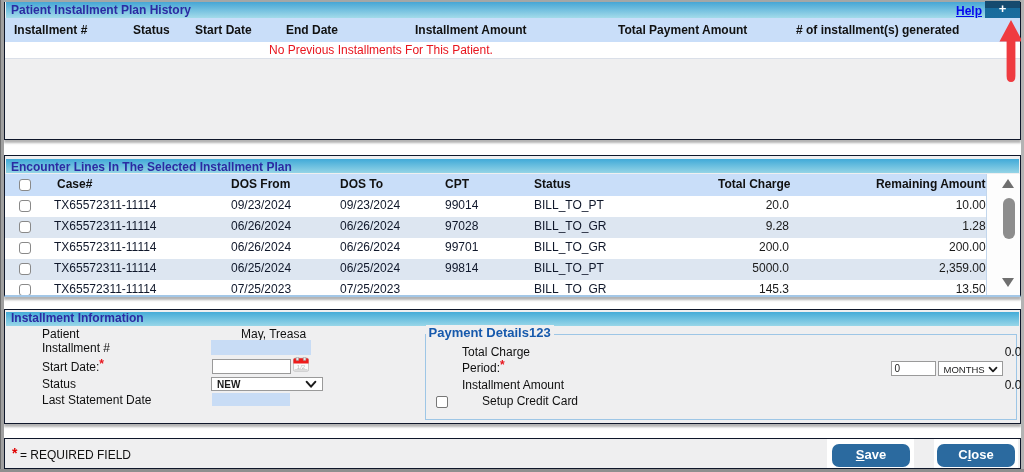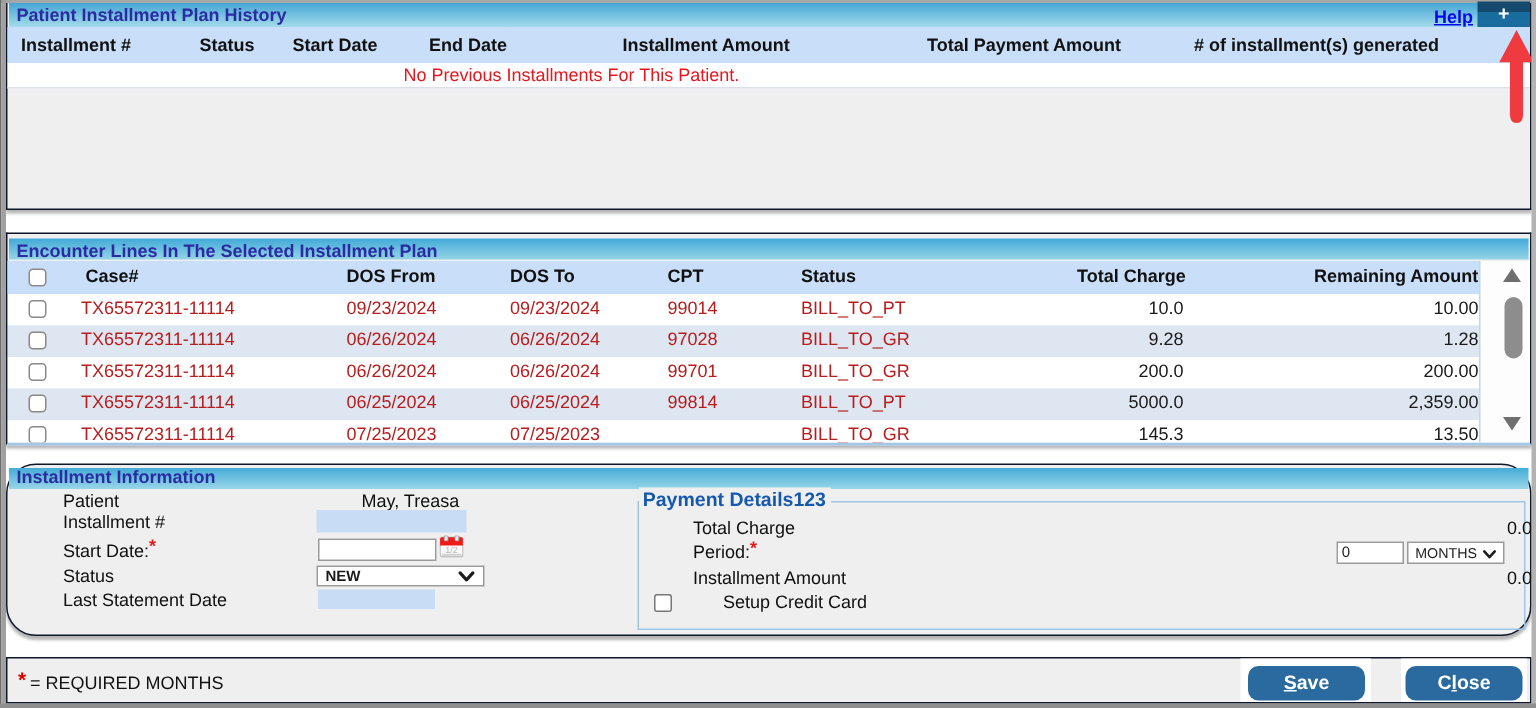--- a/index.html
+++ b/index.html
@@ -5,21 +5,21 @@
   html,body{margin:0;padding:0;}
   body{width:1024px;height:472px;overflow:hidden;background:#fff;
        font-family:"Liberation Sans",sans-serif;}
   #win{position:relative;width:1024px;height:472px;background:#fff;}
   .abs{position:absolute;}
   .panel{position:absolute;left:4px;width:1015px;border:1px solid #0f172a;background:#efeff0;box-shadow:0 2.5px 2px rgba(105,105,105,0.5);}
   .phead{position:absolute;left:1px;top:0;right:1px;background:linear-gradient(#46a6d5,#a3dbea);}
   .ptitle{position:absolute;left:6px;top:1px;font-size:12px;font-weight:bold;color:#2b2ba2;white-space:nowrap;}
   .colrow{position:absolute;left:0;right:0;background:#c9def9;}
   .hlbl{position:absolute;font-size:12px;font-weight:bold;color:#111;white-space:nowrap;}
-  .cell{position:absolute;font-size:12px;color:#b91c1c;white-space:nowrap;}
+  .cell{position:absolute;font-size:12px;color:#0f172a;white-space:nowrap;}
   .cellr{position:absolute;font-size:12px;color:#1a1a1a;white-space:nowrap;transform:translateX(-100%);}
   .cb{position:absolute;width:10px;height:10px;background:#fff;border:1.5px solid #898989;border-radius:3px;}
   .lbl{position:absolute;font-size:12px;color:#101010;white-space:nowrap;margin-left:30px;}
   .bluebox{position:absolute;background:#c8dcf5;}
   .inp{position:absolute;background:#fff;border:1px solid #9a9a9a;}
   .red{color:#e8151d;}
 </style>
 </head>
 <body>
 <div id="win">
@@ -63,21 +63,21 @@
     </div>
 
     <div class="abs" style="left:0;top:40px;width:981px;height:98.8px;overflow:hidden;">
       <div class="abs row" style="left:0;top:0px;width:981px;height:21px;background:#fff;">
         <div class="cb" style="left:14px;top:3.5px;"></div>
         <div class="cell" style="left:49px;top:2px;">TX65572311-11114</div>
         <div class="cell" style="left:226px;top:2px;">09/23/2024</div>
         <div class="cell" style="left:335px;top:2px;">09/23/2024</div>
         <div class="cell" style="left:440px;top:2px;">99014</div>
         <div class="cell" style="left:529px;top:2px;">BILL_TO_PT</div>
-        <div class="cellr" style="left:784px;top:2px;">10.0</div>
+        <div class="cellr" style="left:784px;top:2px;">20.0</div>
         <div class="cellr" style="left:980.7px;top:2px;">10.00</div>
       </div>
       <div class="abs row" style="left:0;top:21px;width:981px;height:21px;background:#dde6f1;">
         <div class="cb" style="left:14px;top:3.5px;"></div>
         <div class="cell" style="left:49px;top:2px;">TX65572311-11114</div>
         <div class="cell" style="left:226px;top:2px;">06/26/2024</div>
         <div class="cell" style="left:335px;top:2px;">06/26/2024</div>
         <div class="cell" style="left:440px;top:2px;">97028</div>
         <div class="cell" style="left:529px;top:2px;">BILL_TO_GR</div>
         <div class="cellr" style="left:784px;top:2px;">9.28</div>
@@ -115,21 +115,21 @@
       </div>
     </div>
 
     <div class="abs" style="left:981px;top:18px;width:33px;height:120.8px;background:#fdfdfd;border-left:1px solid #c2d6ec;">
       <div class="abs" style="left:15px;top:5px;width:0;height:0;border-left:6.5px solid transparent;border-right:6.5px solid transparent;border-bottom:9px solid #6f6f6f;"></div>
       <div class="abs" style="left:16px;top:24px;width:12px;height:41px;background:#8d8d8d;border-radius:6px;"></div>
       <div class="abs" style="left:15px;top:104px;width:0;height:0;border-left:6.5px solid transparent;border-right:6.5px solid transparent;border-top:9px solid #6f6f6f;"></div>
     </div>
   </div>
 
-  <div class="panel" style="top:309px;height:113px;border-radius:20px;">
+  <div class="panel" style="top:309px;height:113px;">
     <div class="phead" style="top:1.5px;height:14.5px;background:linear-gradient(#45acd8,#98d6e8);"></div>
     <div class="ptitle" style="top:1px;">Installment Information</div>
     <div class="lbl" style="left:7px;top:16.5px;">Patient</div>
     <div class="lbl" style="left:7px;top:30.5px;">Installment #</div>
     <div class="lbl" style="left:7px;top:50px;">Start Date:<span class="red" style="font-weight:bold;position:relative;top:-3px;">*</span></div>
     <div class="lbl" style="left:7px;top:66.5px;">Status</div>
     <div class="lbl" style="left:7px;top:82.5px;">Last Statement Date</div>
 
     <div class="lbl" style="left:206px;top:16.5px;">May, Treasa</div>
     <div class="bluebox" style="left:206px;top:29.5px;width:100px;height:15px;"></div>
@@ -166,21 +166,21 @@
         </svg>
     </div>
     <div class="lbl" style="left:427px;top:67.5px;">Installment Amount</div>
     <div class="lbl" style="left:993px;top:67.5px;transform:translateX(-100%);">0.00</div>
     <div class="cb" style="left:431px;top:85.5px;width:10px;height:10px;border-radius:2px;border-color:#777;"></div>
     <div class="lbl" style="left:447px;top:83.5px;">Setup Credit Card</div>
   </div>
 
   <div class="panel" style="top:438px;height:29px;">
     <div class="abs" style="left:7px;top:6px;font-size:14px;font-weight:bold;color:#e00000;">*</div>
-    <div class="abs" style="left:15px;top:9px;font-size:12px;color:#111;">= REQUIRED MONTHS</div>
+    <div class="abs" style="left:15px;top:9px;font-size:12px;color:#111;">= REQUIRED FIELD</div>
     <div class="abs" style="left:822px;top:0;width:87px;height:29px;background:#fff;"></div>
     <div class="abs" style="left:929px;top:0;width:84px;height:29px;background:#fff;"></div>
     <div class="abs" style="left:827px;top:5px;width:78px;height:23px;background:#2b6a9f;border-radius:7px;color:#fff;font-size:13px;font-weight:bold;text-align:center;line-height:22px;"><u>S</u>ave</div>
     <div class="abs" style="left:932px;top:5px;width:78px;height:23px;background:#2b6a9f;border-radius:7px;color:#fff;font-size:13px;font-weight:bold;text-align:center;line-height:22px;">C<u>l</u>ose</div>
   </div>
 
   <div class="abs" style="left:0;top:0;width:1024px;height:2px;background:#a3a7a7;"></div>
   <div class="abs" style="left:0;top:0;width:1px;height:472px;background:#6b6b6b;"></div>
   <div class="abs" style="left:1px;top:0;width:3px;height:472px;background:#a0a0a0;"></div>
   <div class="abs" style="left:1021px;top:0;width:3px;height:472px;background:#b3b3b3;"></div>

